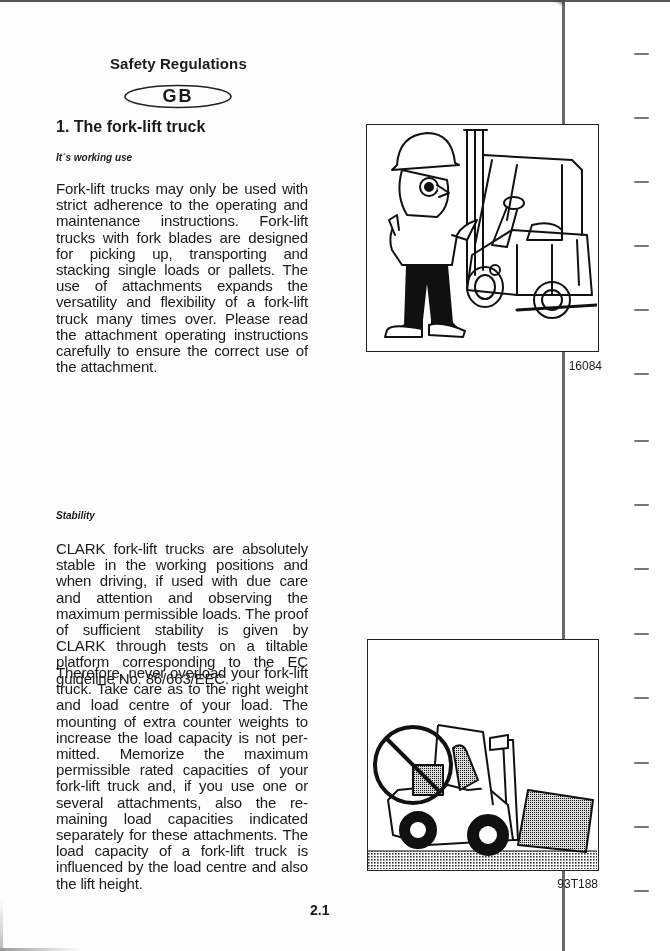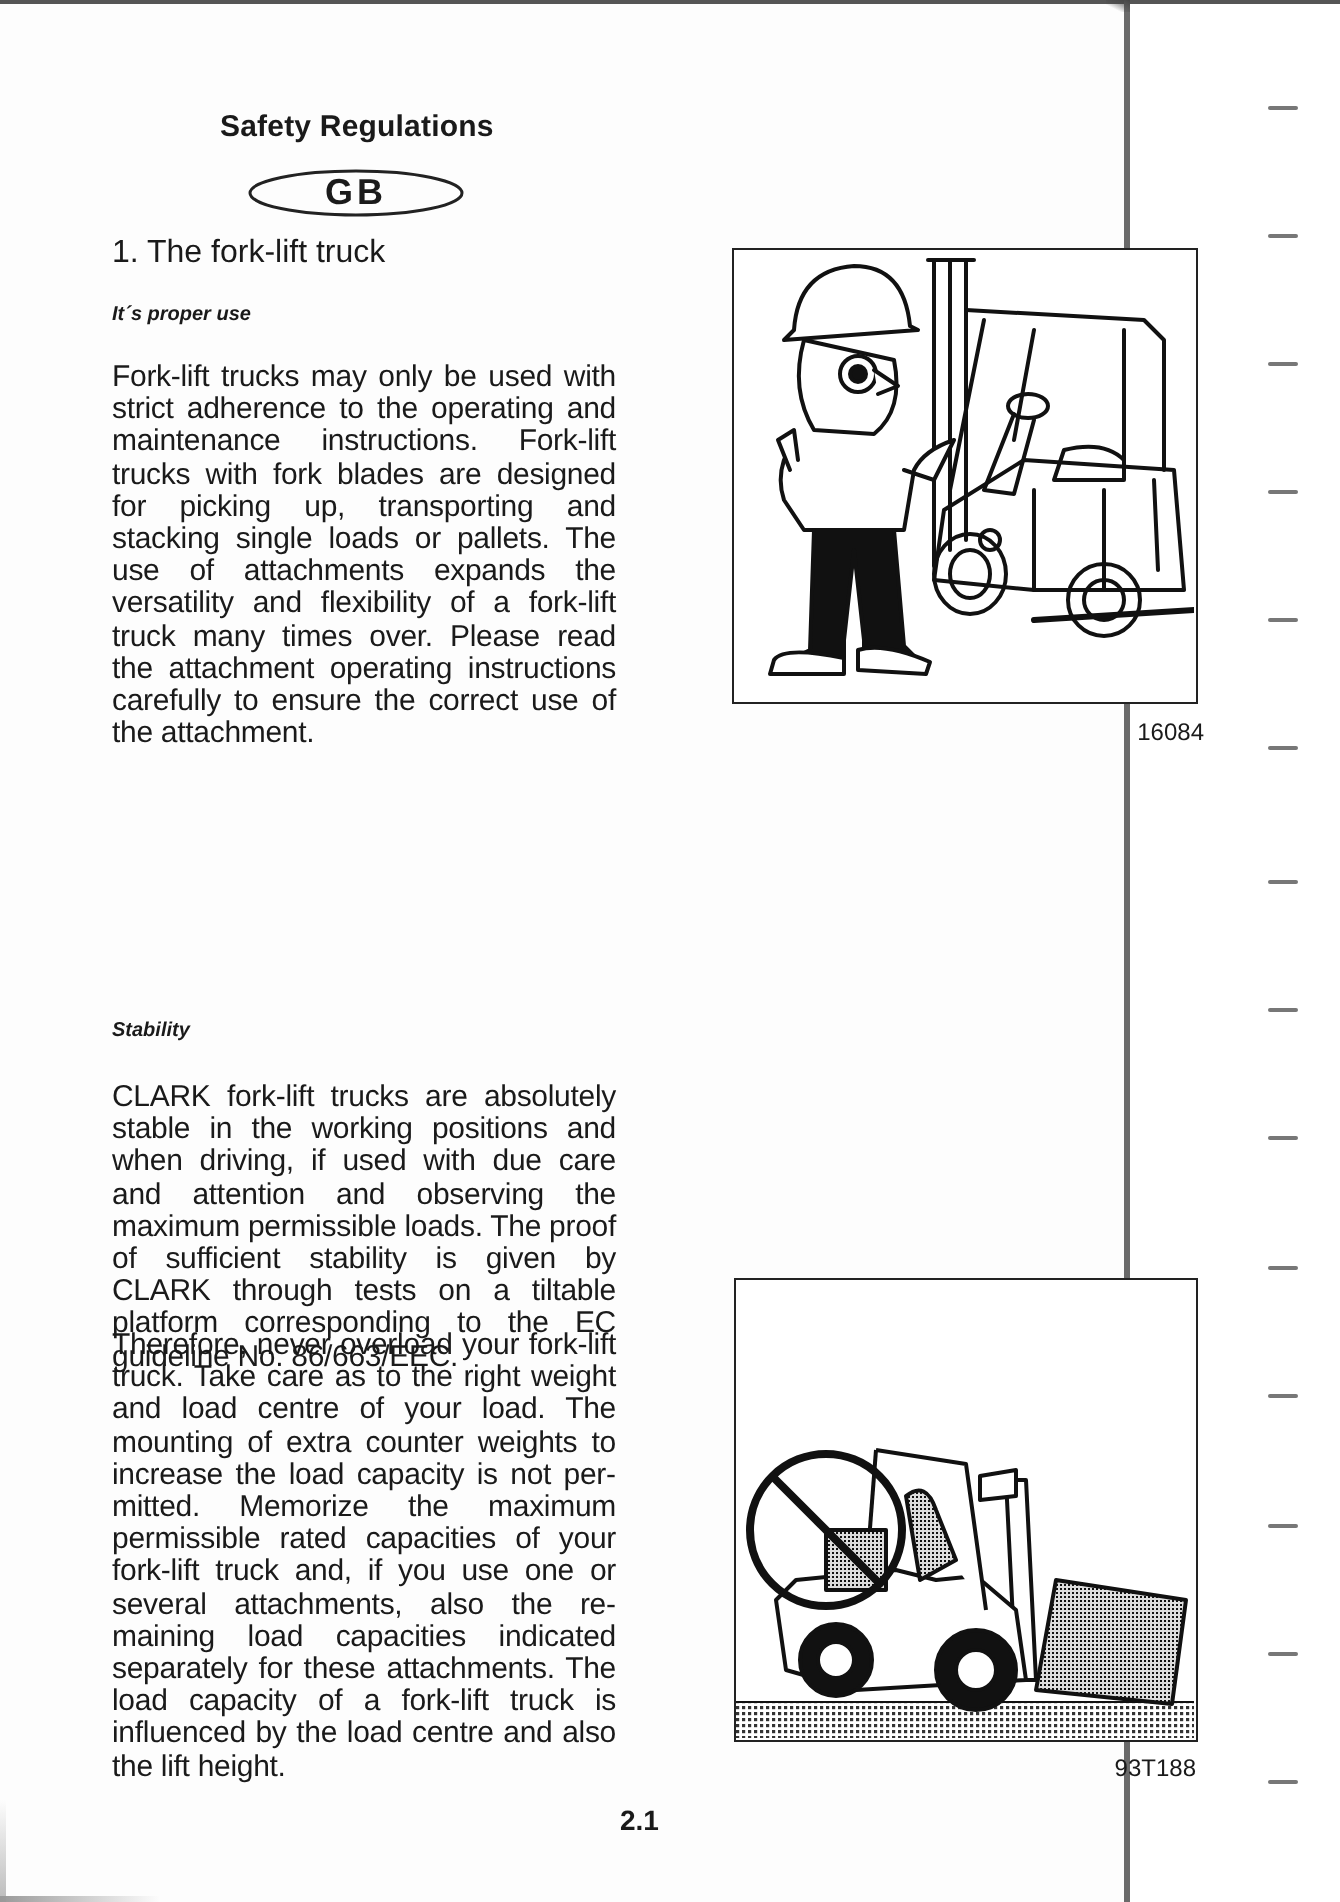--- a/index.html
+++ b/index.html
@@ -48,21 +48,21 @@
     width: 110px; height: 25px;
   }
   .gb-oval svg { position: absolute; left: 0; top: 0; }
   .gb-text {
     position: absolute; left: 0; top: 2px; width: 110px;
     text-align: center; font-size: 18px; letter-spacing: 2px;
     font-weight: bold;
   }
   .section-title {
     position: absolute; left: 56px; top: 118px;
-    font-size: 16px; font-weight: normal;
+    font-size: 16px; font-weight: bold;
   }
   .subhead {
     position: absolute; left: 56px;
     font-size: 10px; font-weight: bold; font-style: italic;
   }
   .para {
     position: absolute; left: 56px; width: 252px;
     font-size: 15px; line-height: 16.2px;
     text-align: justify; hyphens: manual;
     letter-spacing: -0.15px;
@@ -109,21 +109,21 @@
   <div class="doc-title">Safety Regulations</div>
   <div class="gb-oval">
     <svg width="110" height="25">
       <ellipse cx="55" cy="12.5" rx="53" ry="11" fill="none" stroke="#222" stroke-width="1.5"></ellipse>
     </svg>
     <div class="gb-text">GB</div>
   </div>
 
   <div class="section-title">1. The fork-lift truck</div>
 
-  <div class="subhead" style="top:152px">It´s proper use</div>
+  <div class="subhead" style="top:152px">It´s working use</div>
   <div class="para" style="top:181px">Fork-lift trucks may only be used with strict ad­herence to the operating and maintenance in­structions. Fork-lift trucks with fork blades are designed for picking up, transporting and stacking single loads or pallets. The use of at­tachments expands the versatility and flexibili­ty of a fork-lift truck many times over. Please read the attachment operating instructions carefully to ensure the correct use of the at­tachment.</div>
 
   <div class="subhead" style="top:510px">Stability</div>
   <div class="para" style="top:541px">CLARK fork-lift trucks are absolutely stable in the working positions and when driving, if used with due care and attention and observing the maximum permissible loads. The proof of suffi­cient stability is given by CLARK through tests on a tiltable platform corresponding to the EC guideline No. 86/663/EEC.</div>
   <div class="para" style="top:665px">Therefore, never overload your fork-lift truck. Take care as to the right weight and load centre of your load. The mounting of extra counter weights to increase the load capacity is not per­mitted. Memorize the maximum permissible rated capacities of your fork-lift truck and, if you use one or several attachments, also the re­maining load capacities indicated separately for these attachments. The load capacity of a fork-lift truck is influenced by the load centre and also the lift height.</div>
 
   <div class="figure" style="left:366px; top:124px; width:233px; height:228px;">
     <svg width="230" height="225" viewBox="0 0 230 225">
       <g fill="none" stroke="#111" stroke-width="2" stroke-linejoin="round" stroke-linecap="round">
 

